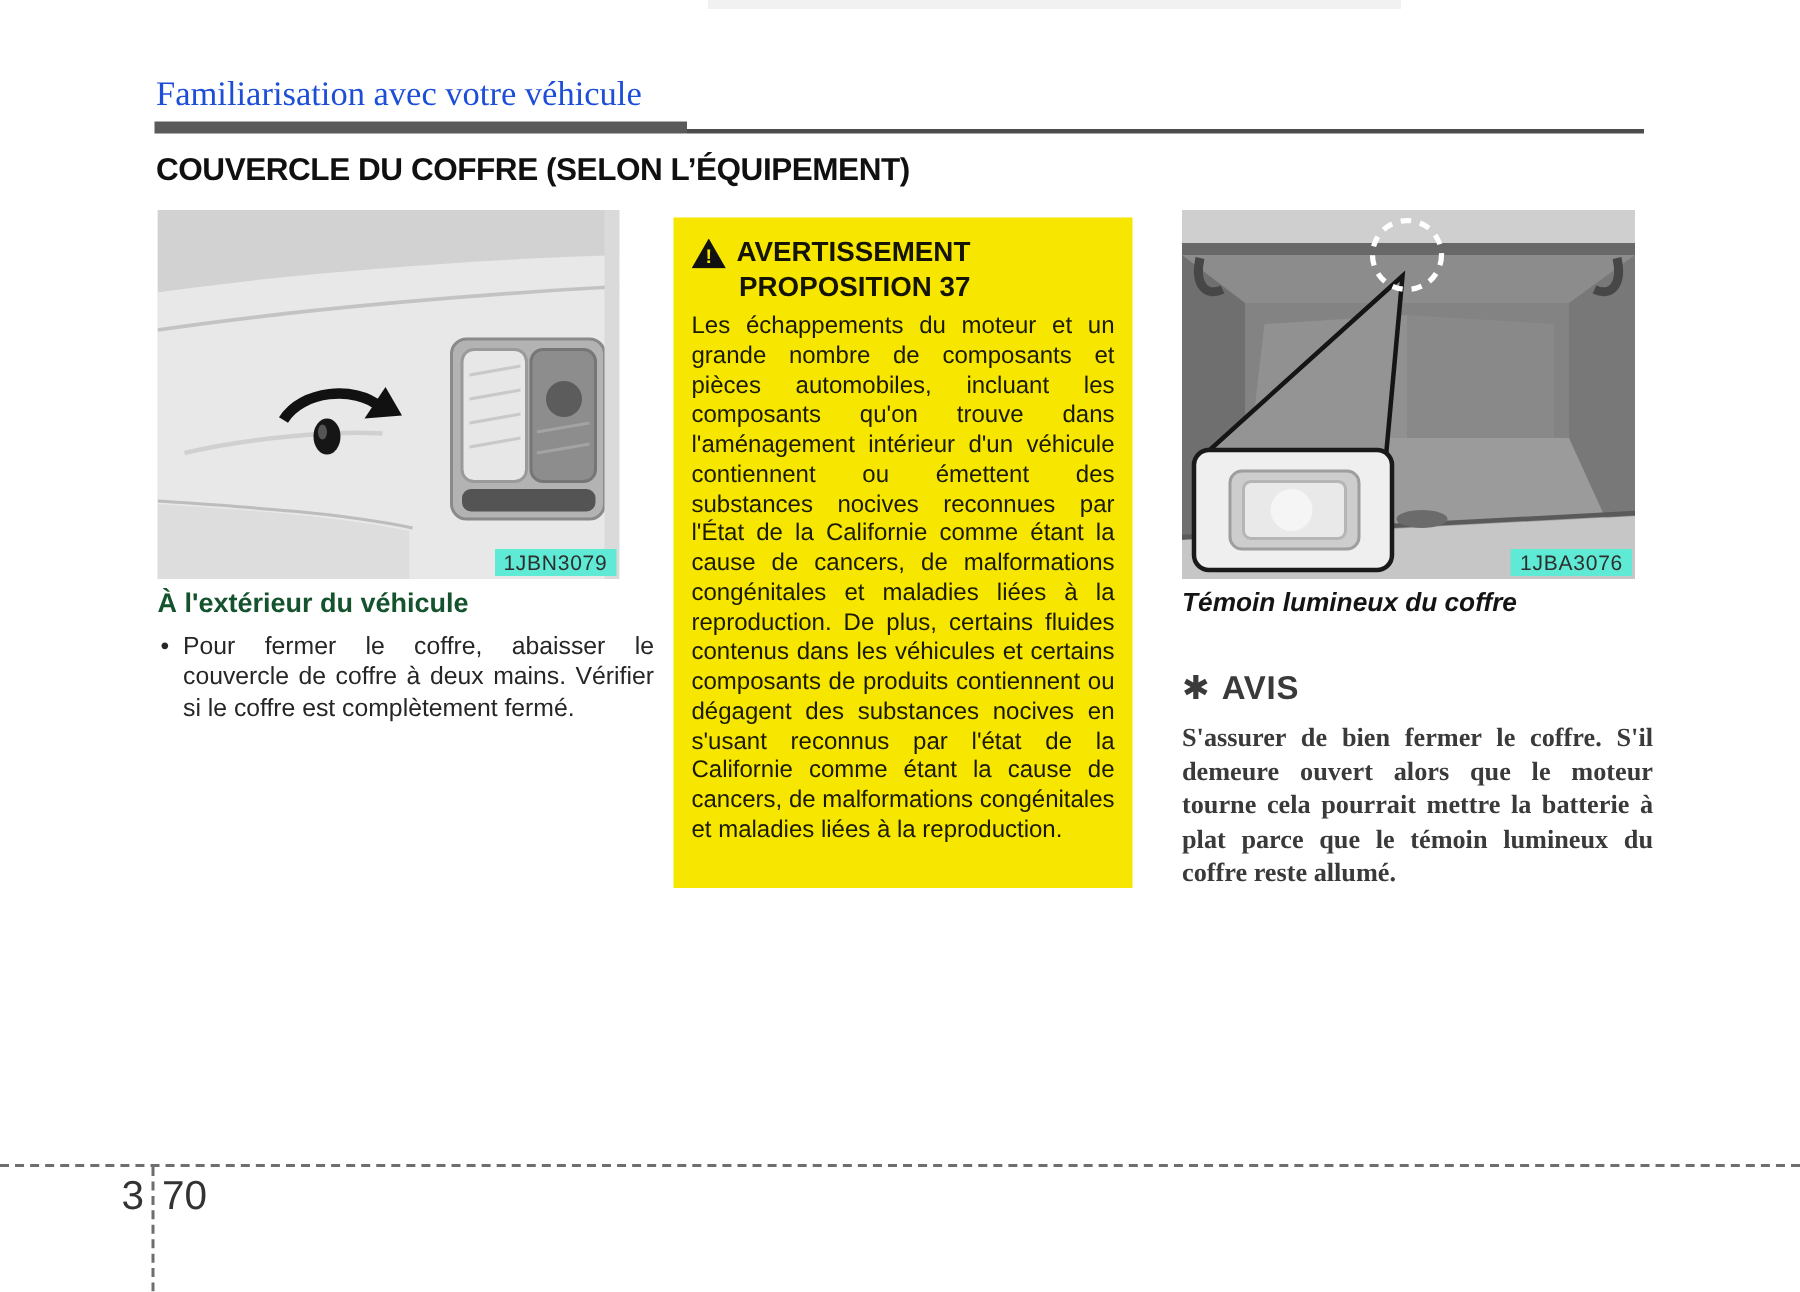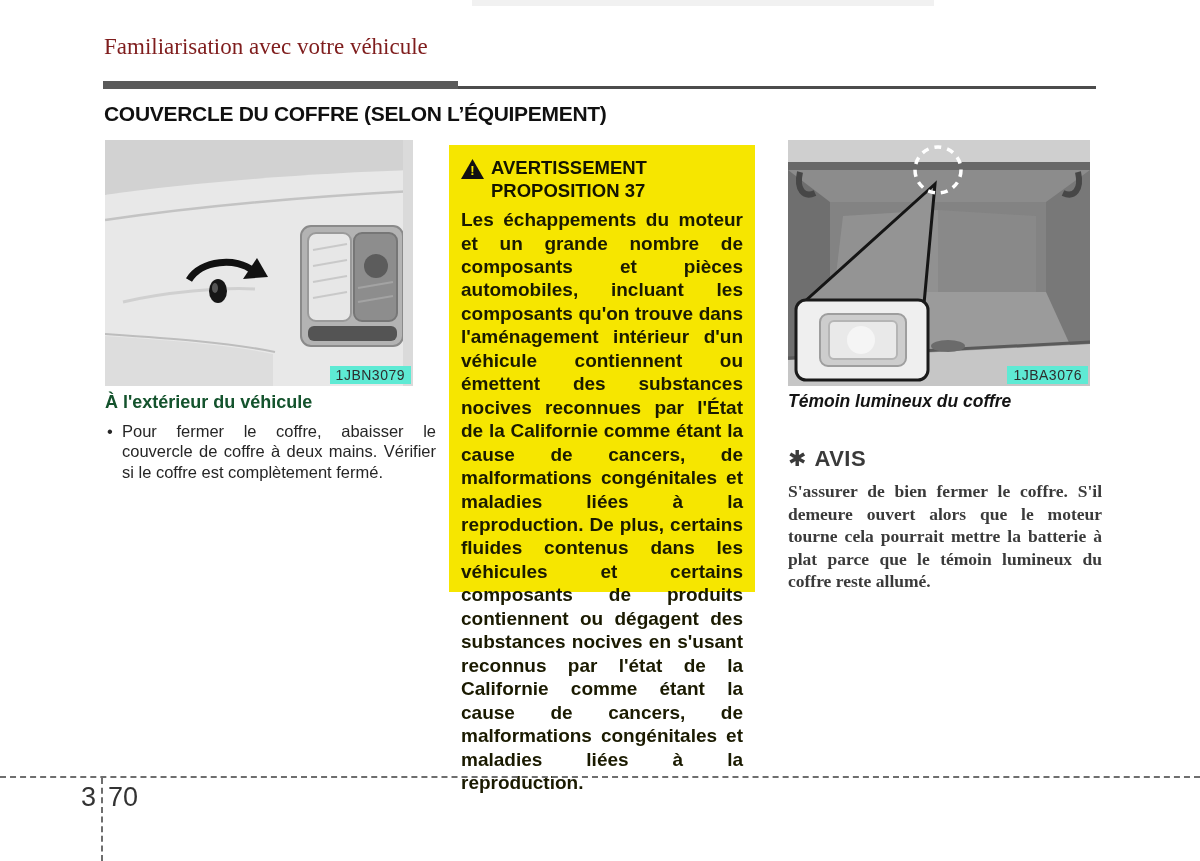--- a/index.html
+++ b/index.html
@@ -7,22 +7,22 @@
     width:1200px;height:861px;background:#ffffff;position:relative;
     font-family:"Liberation Sans", sans-serif;color:#1c1c1c;overflow:hidden;
   }
   .abs{position:absolute;}
 
   
   .top-strip{left:472px;top:0;width:462px;height:6px;background:#f1f1f1;}
 
   
   .chapter-header{
-    left:104px;top:34px;width:600px;
-    font-family:"Liberation Serif", serif;font-size:23px;color:#7f1d1d;
+    left:104px;top:50px;width:600px;
+    font-family:"Liberation Serif", serif;font-size:23px;color:#1d4ed8;
   }
   .rule-thick{left:103px;top:81px;width:355px;height:8px;background:#5a5a5a;}
   .rule-thin{left:458px;top:86px;width:638px;height:3px;background:#4c4c4c;}
   .page-title{
     left:104px;top:102px;width:700px;margin:0;
     font-size:21px;font-weight:bold;letter-spacing:-0.3px;color:#101010;
   }
 
   
   .figure{overflow:hidden;background:#e9e9e9;}
@@ -51,23 +51,23 @@
   .warn-head{display:flex;align-items:flex-start;margin-bottom:6px;}
   .warn-triangle{
     width:23px;height:20px;background:#111111;margin:2px 7px 0 0;flex:0 0 auto;
     clip-path:polygon(50% 0, 100% 100%, 0 100%);
     display:flex;align-items:flex-end;justify-content:center;
   }
   .warn-triangle .excl{
     color:#f6e600;font-size:13px;font-weight:bold;line-height:1;
     padding-bottom:2px;
   }
-  .warn-title{font-size:18.5px;font-weight:bold;line-height:1.22;color:#141400;}
+  .warn-title{font-size:18.5px;font-weight:bold;line-height:1.22;color:#141400;text-align:right;}
   .warn-body{
-    margin:0;font-size:19px;font-weight:bold;line-height:1.235;
+    margin:0;font-size:16px;font-weight:normal;line-height:1.235;
     text-align:justify;color:#1a1a00;
   }
 
   
   .col-right{left:788px;top:391px;width:314px;}
   .subheading{font-size:17.5px;font-weight:bold;font-style:italic;margin:0 0 16px 0;color:#141414;}
   .right-paragraph{margin:0;font-size:16.5px;line-height:1.26;text-align:justify;color:#262626;}
   .avis{margin-top:34px;}
   .avis-head{display:flex;align-items:center;margin-bottom:8px;color:#3a3a3a;}
   .avis-star{font-size:22px;margin-right:8px;line-height:1;}

